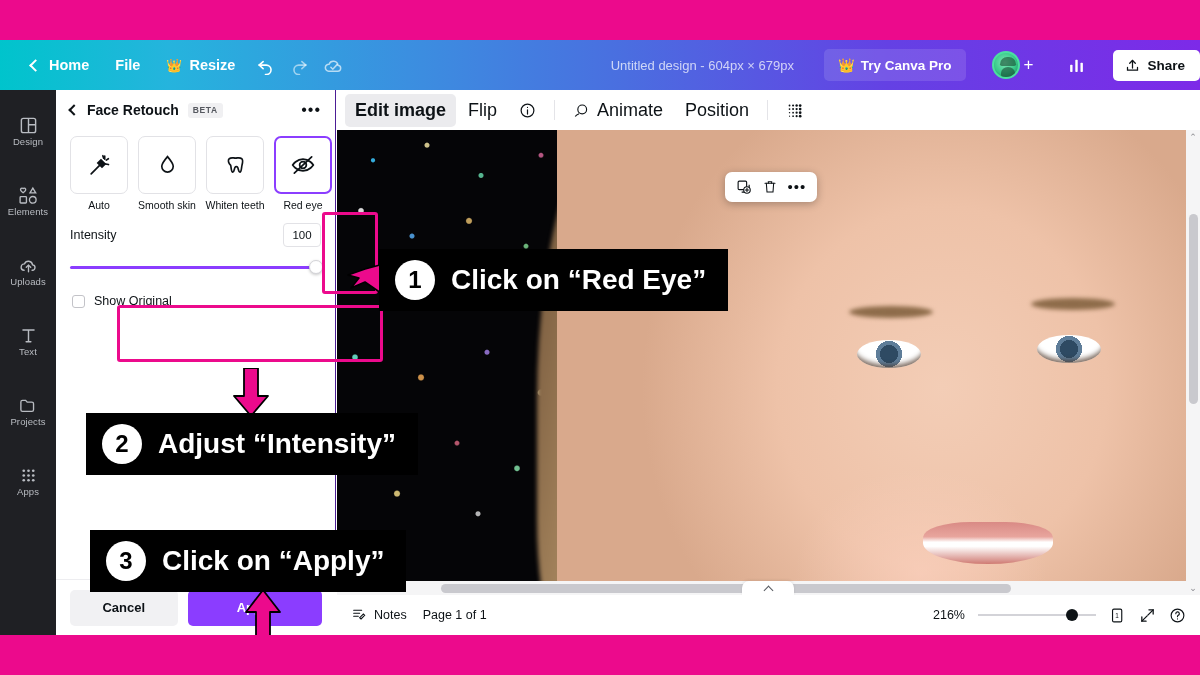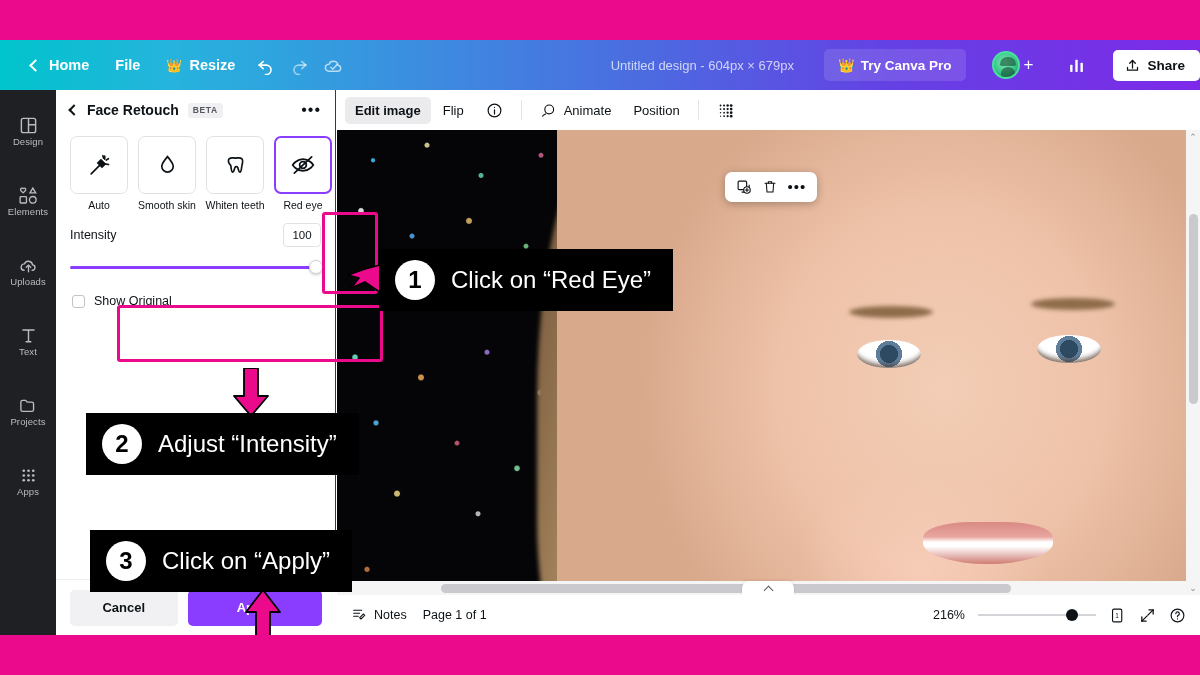--- a/index.html
+++ b/index.html
@@ -127,21 +127,21 @@
     display: flex; align-items: center; justify-content: center;
     font-size: 13px; font-weight: bold; color: #fff;
   }
 
   
   .edit-toolbar {
     position: absolute; left: 337px; top: 50px; width: 863px; height: 40px;
     background: #fff; display: flex; align-items: center; gap: 2px; padding-left: 8px;
   }
   .tb-item {
-    font-size: 13px; color: #0d1216; padding: 6px 10px; border-radius: 5px;
+    font-size: 18px; color: #0d1216; padding: 6px 10px; border-radius: 5px;
     display: flex; align-items: center; gap: 7px; white-space: nowrap;
   }
   .tb-item.sel { background: #ebebee; font-weight: bold; }
   .tb-sep { width: 1px; height: 20px; background: #e4e4e8; margin: 0 6px; }
 
   
   .canvas-area {
     position: absolute; left: 337px; top: 90px; width: 863px; height: 505px;
     overflow: hidden; background: #000;
   }
@@ -254,21 +254,21 @@
 
   .callout {
     position: absolute; background: #000; display: flex; align-items: center;
     gap: 16px; padding: 0 22px 0 16px; z-index: 45;
   }
   .num-circle {
     width: 40px; height: 40px; border-radius: 50%; background: #fff; color: #000;
     display: flex; align-items: center; justify-content: center;
     font-size: 24px; font-weight: bold; flex: 0 0 auto;
   }
-  .callout-text { color: #fff; font-size: 24px; white-space: nowrap; }
+  .callout-text { color: #fff; font-size: 28px; white-space: nowrap; font-weight: bold; }
   .c1 { left: 379px; top: 209px; height: 62px; }
   .c2 { left: 86px; top: 373px; height: 62px; }
   .c3 { left: 90px; top: 490px; height: 62px; }
 
   .arrow { position: absolute; z-index: 44; }
   .a1 { left: 345px; top: 218px; }
   .a2 { left: 232px; top: 328px; }
   .a3 { left: 244px; top: 548px; }
 </style>
 </head>

